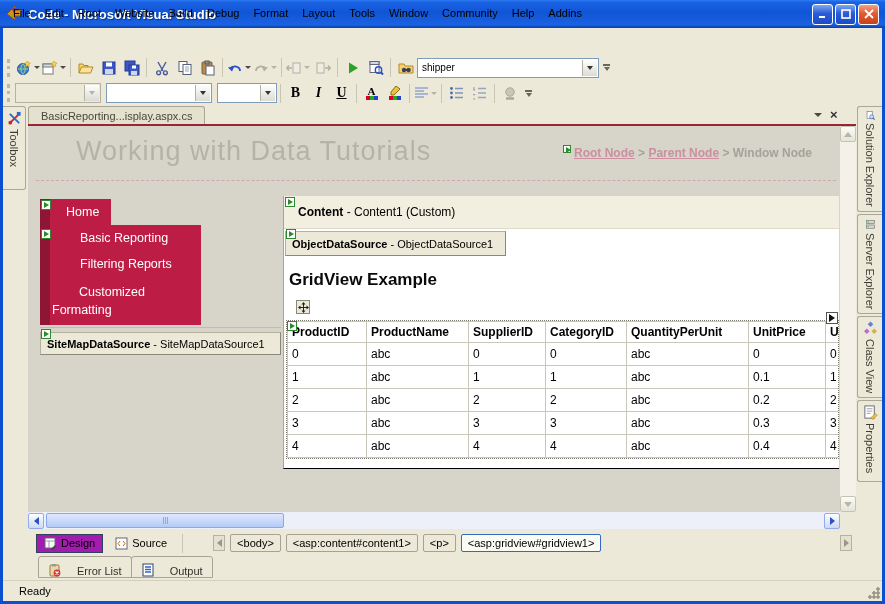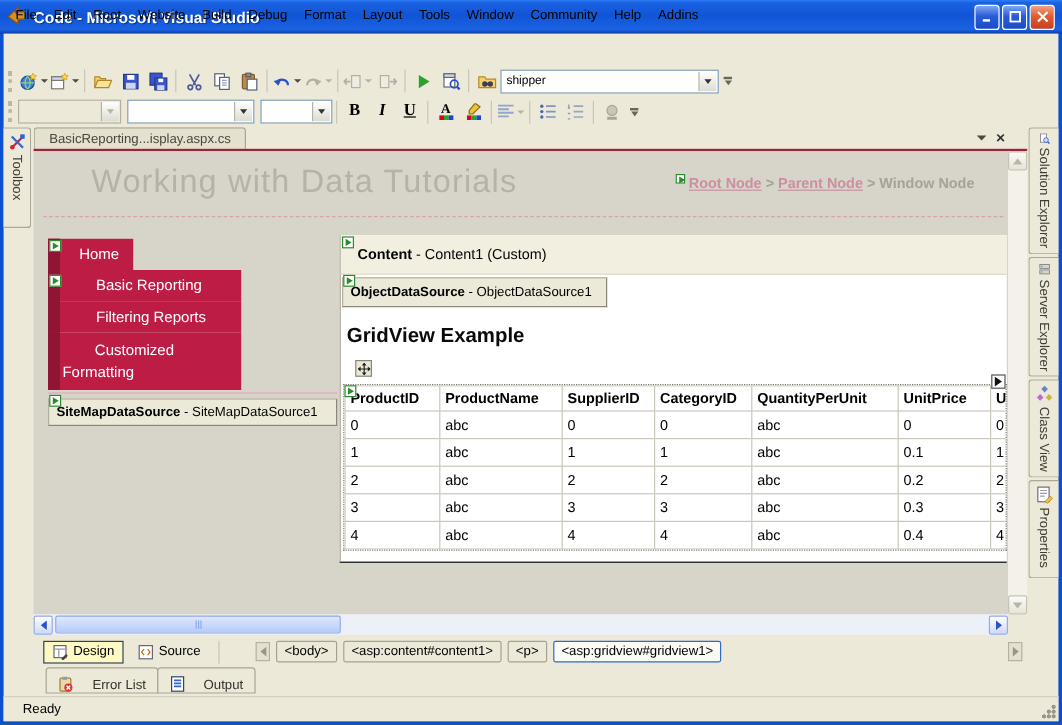--- a/index.html
+++ b/index.html
@@ -113,21 +113,21 @@
   .tri.d { border-left:4px solid transparent; border-right:4px solid transparent; border-top:5px solid #b8b5a6; }
   #vscroll { left:840px; top:126px; width:16px; height:386px; background:#f3f1e8; }
   #hscroll { left:28px; top:512px; width:812px; height:17px; background:#edf0f9; display:flex; align-items:center; }
   #hthumb { width:238px; height:15px; margin-left:2px; border:1px solid #8aa8ec; border-radius:2px;
     background:linear-gradient(#dfe8fd,#b4cbf8); display:flex; align-items:center; justify-content:center; gap:1px; }
   #hthumb i { display:block; width:1px; height:7px; background:#8aa8ec; }
 
   
   #tagrow { left:28px; top:532px; width:828px; height:22px; display:flex; align-items:center; gap:5px; }
   .view-btn { height:19px; display:flex; align-items:center; gap:4px; padding:0 7px; font-size:11px; }
-  .view-btn.sel { border:1px solid #30415e; background:#fef9c3; }
+  .view-btn.sel { border:1px solid #30415e; background:#a21caf; }
   .tag-btn { height:18px; display:flex; align-items:center; padding:0 6px; font-size:11px;
     background:#ece9d8; border:1px solid #a5a293; border-radius:2px; }
   .tag-btn.sel { border:1px solid #316ac5; background:#fbfbf6; }
   .mini-arrow { width:12px; height:16px; background:#e4e1d0; border:1px solid #b5b2a2; display:flex; align-items:center; justify-content:center; }
   .mini-arrow .tri.l { border-right-color:#9a978a; } .mini-arrow .tri.r { border-left-color:#9a978a; }
 
   #paneltabs { left:38px; top:556px; height:23px; display:flex; align-items:flex-start; }
   .panel-tab { height:22px; display:flex; align-items:flex-end; gap:15px; padding:0 9px; font-size:11px; color:#33312a;
     border:1px solid #a8a598; border-radius:3px 3px 0 0; background:#ece9d8; margin-right:-1px; }
 

